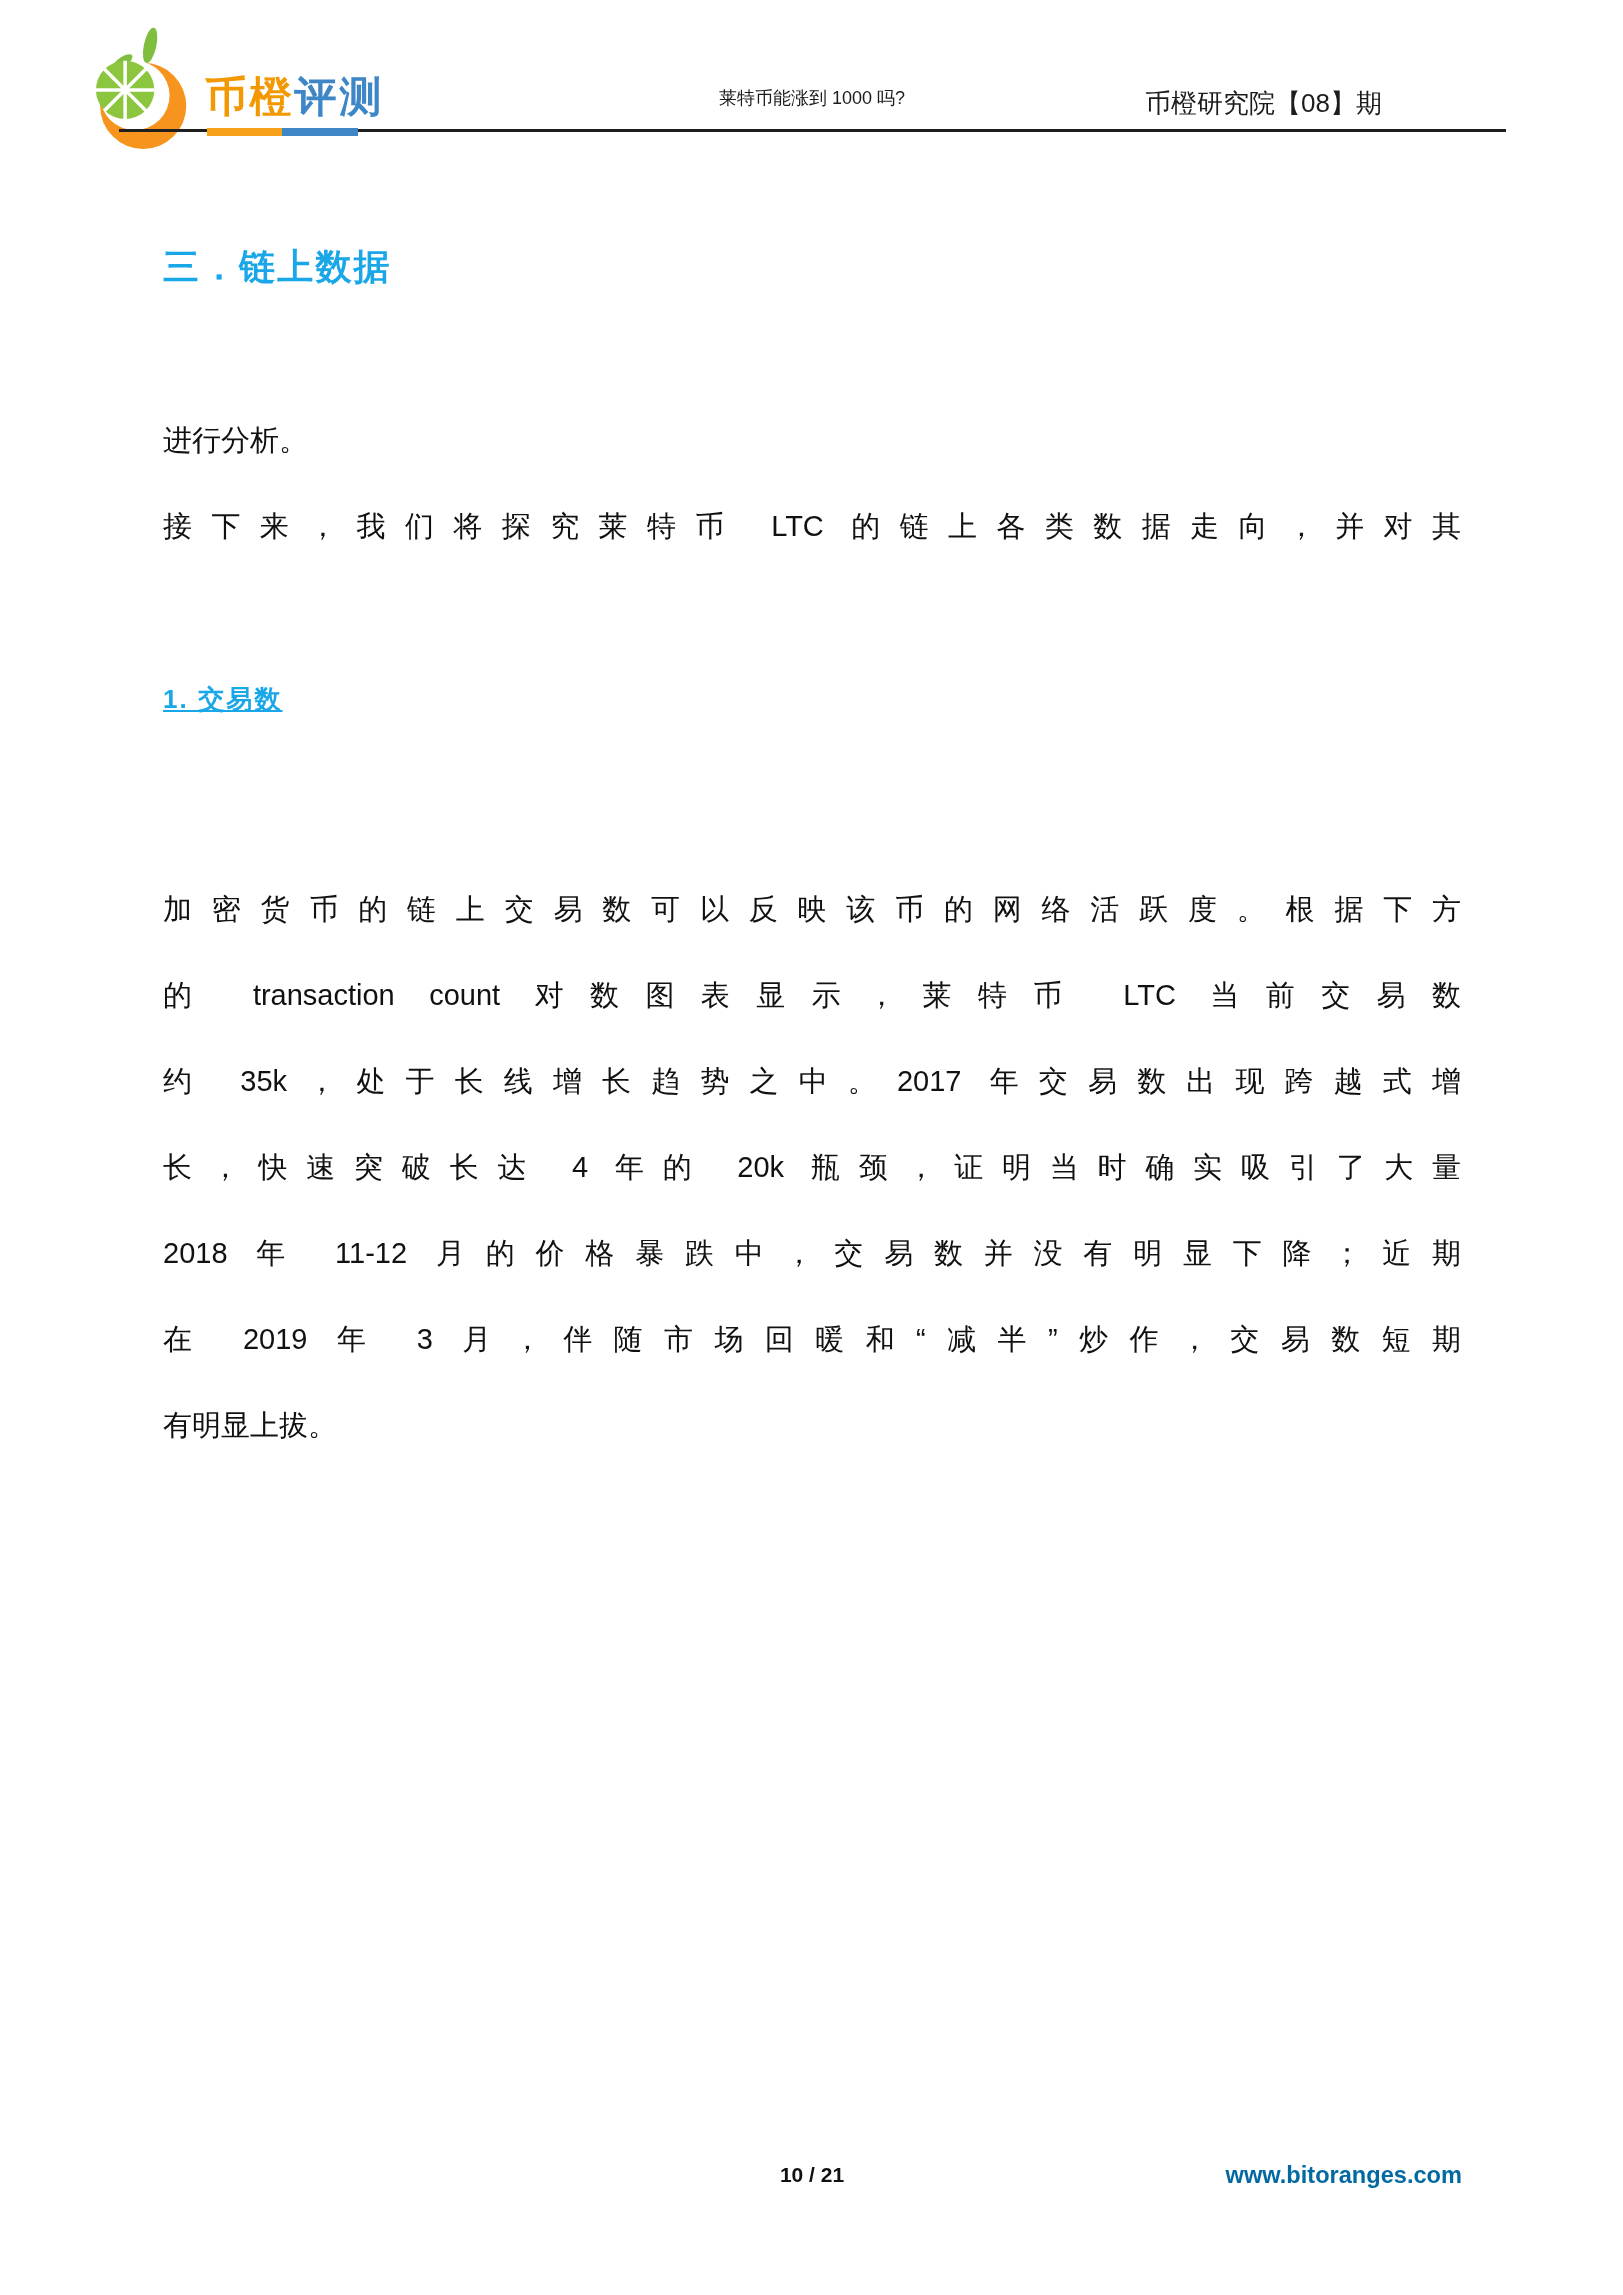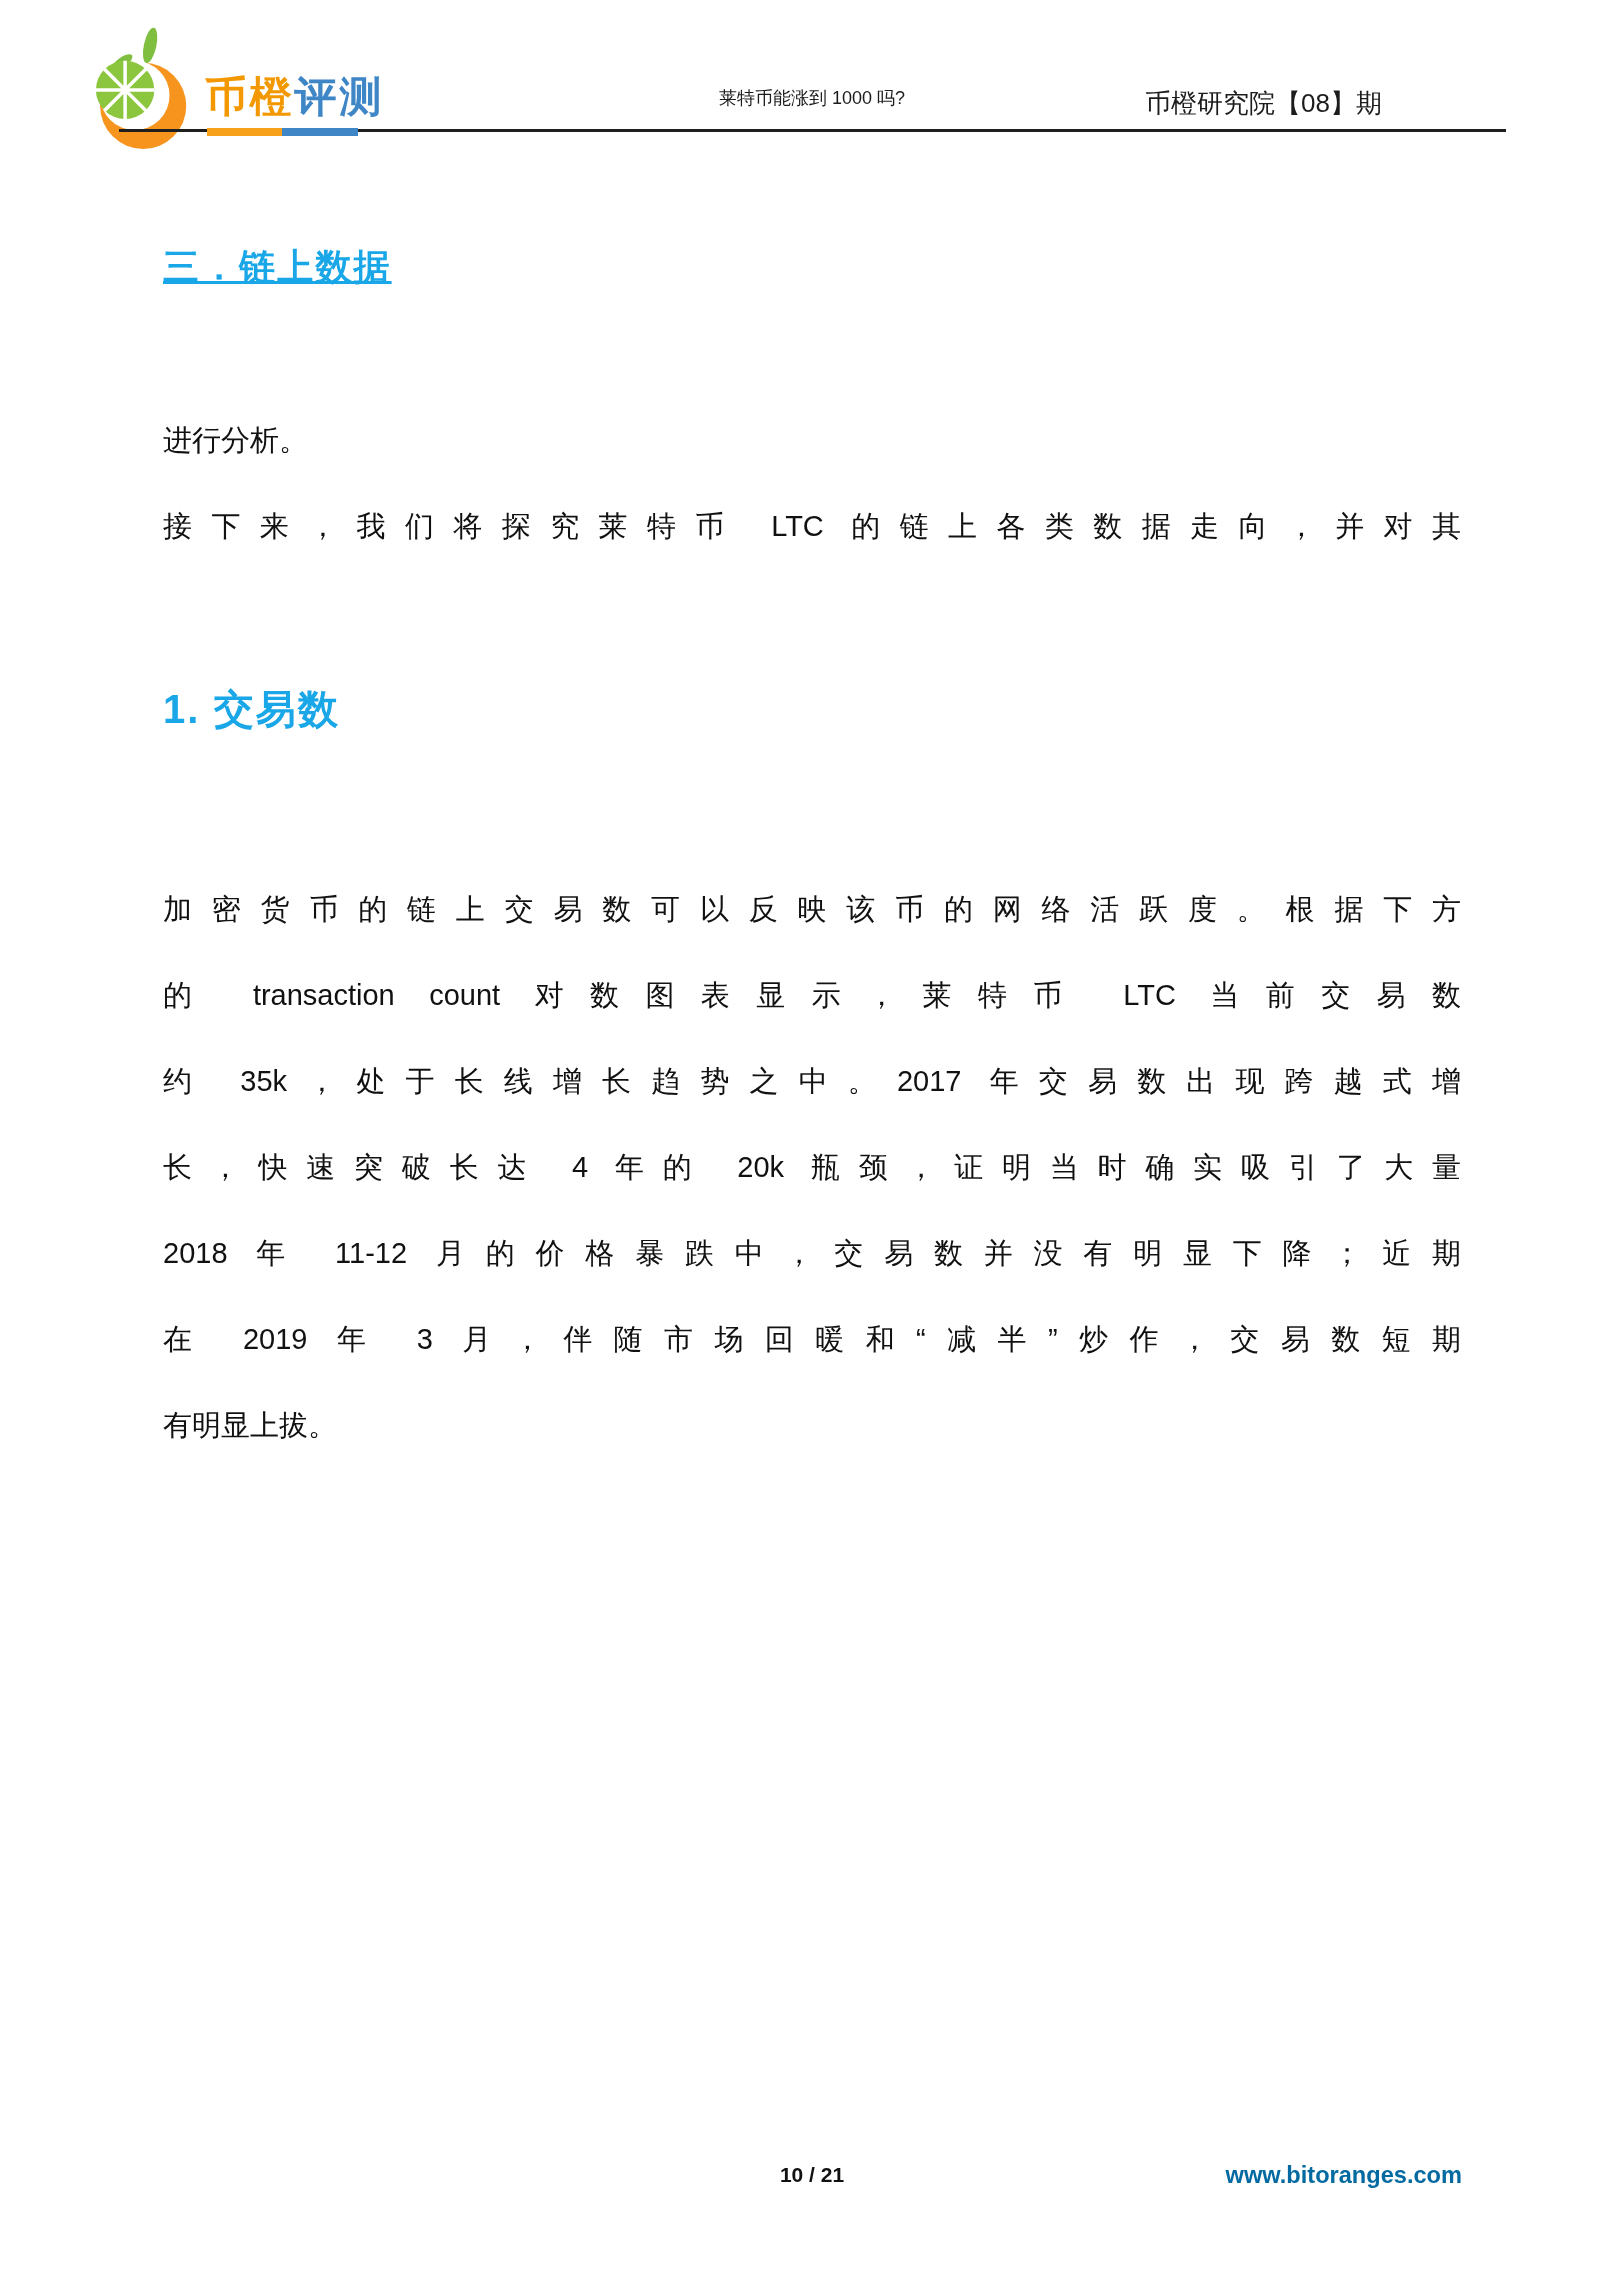--- a/index.html
+++ b/index.html
@@ -33,26 +33,26 @@
   }
   .hdr-right {
     position:absolute; top:86px; right:242px;
     font-size:26px; white-space:nowrap;
   }
 
   
   .h-section {
     position:absolute; left:163px; top:243px;
     font-size:36px; font-weight:700; color:#1AA7E8;
-    letter-spacing:2.1px; white-space:nowrap;text-decoration:underline;
+    letter-spacing:2.1px; white-space:nowrap;
   }
   .h-sub {
     position:absolute; left:163px; top:682px;
-    font-size:40px; font-weight:700; color:#1AA7E8;
-    letter-spacing:2.1px; white-space:nowrap;
+    font-size:26px; font-weight:700; color:#1AA7E8;
+    letter-spacing:2.1px; white-space:nowrap;text-decoration:underline;
   }
   .para { position:absolute; left:163px; width:1298px; font-size:29px; color:#111; }
   .para-1 { top:397px; }
   .para-2 { top:866px; }
   .line {
     height:86px; line-height:86px;
     text-align:justify; text-align-last:justify;
     overflow:hidden; white-space:normal;
   }
   .line.last { text-align-last:left; }

